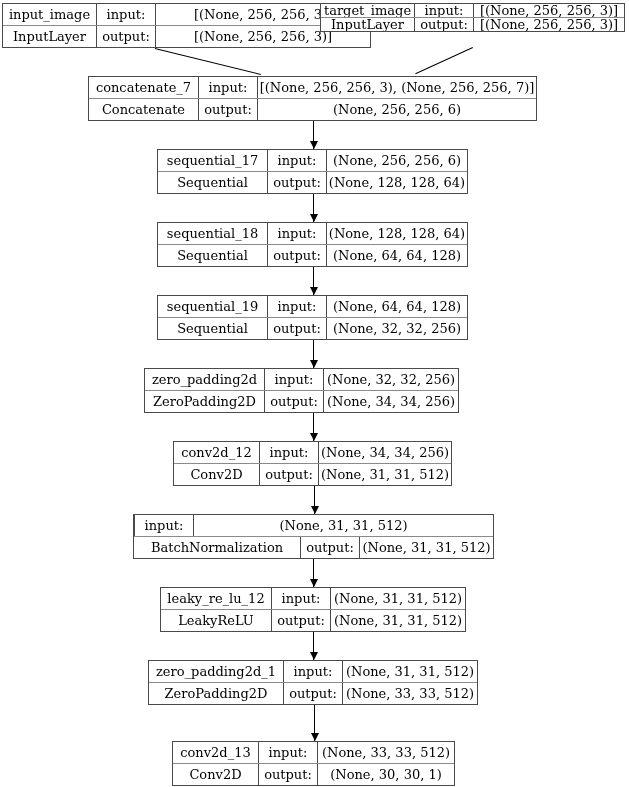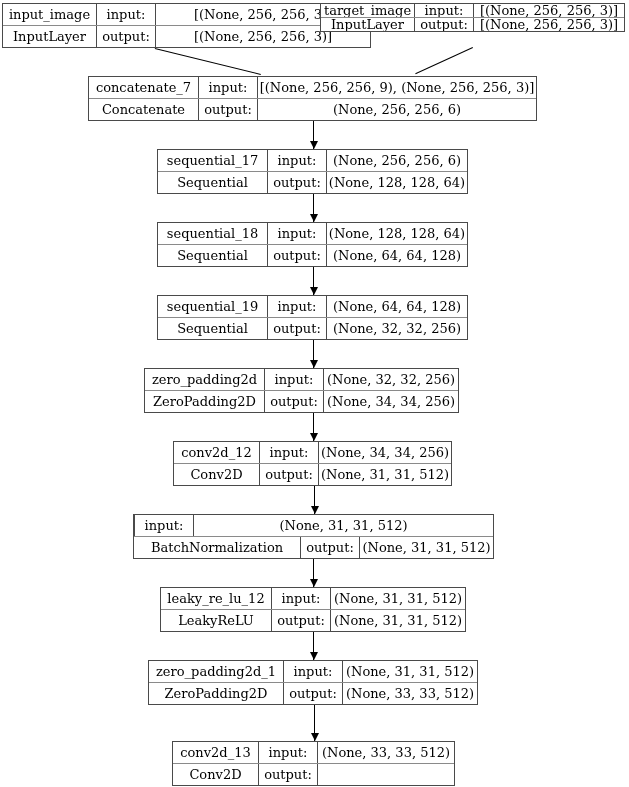--- a/index.html
+++ b/index.html
@@ -120,21 +120,21 @@
       <div class="row bottom">
         <div class="cell name" style="width: 93px; flex: 0 0 93px;">InputLayer</div>
         <div class="cell io" style="width: 60px; flex: 0 0 60px;">output:</div>
         <div class="cell shape" style="flex: 1 1 150px;">[(None, 256, 256, 3)]</div>
       </div>
     </div>
     <div class="node" style="left: 88px; top: 76px; width: 449px; height: 45px;">
       <div class="row top">
         <div class="cell name" style="width: 109px; flex: 0 0 109px;">concatenate_7</div>
         <div class="cell io" style="width: 60px; flex: 0 0 60px;">input:</div>
-        <div class="cell shape" style="flex: 1 1 278px;">[(None, 256, 256, 9), (None, 256, 256, 3)]</div>
+        <div class="cell shape" style="flex: 1 1 278px;">[(None, 256, 256, 3), (None, 256, 256, 7)]</div>
       </div>
       <div class="row bottom">
         <div class="cell name" style="width: 109px; flex: 0 0 109px;">Concatenate</div>
         <div class="cell io" style="width: 60px; flex: 0 0 60px;">output:</div>
         <div class="cell shape" style="flex: 1 1 278px;">(None, 256, 256, 6)</div>
       </div>
     </div>
     <div class="node" style="left: 157px; top: 149px; width: 311px; height: 45px;">
       <div class="row top">
         <div class="cell name" style="width: 109px; flex: 0 0 109px;">sequential_17</div>
@@ -232,20 +232,21 @@
     </div>
     <div class="node" style="left: 172px; top: 741px; width: 283px; height: 45px;">
       <div class="row top">
         <div class="cell name" style="width: 85px; flex: 0 0 85px;">conv2d_13</div>
         <div class="cell io" style="width: 60px; flex: 0 0 60px;">input:</div>
         <div class="cell shape" style="flex: 1 1 136px;">(None, 33, 33, 512)</div>
       </div>
       <div class="row bottom">
         <div class="cell name" style="width: 85px; flex: 0 0 85px;">Conv2D</div>
         <div class="cell io" style="width: 60px; flex: 0 0 60px;">output:</div>
+        <div class="cell shape" style="flex: 1 1 136px;">(None, 30, 30, 1)</div>
       </div>
     </div>
     <div class="diag" style="left: 155px; top: 48px; width: 109.142px; transform: rotate(13.7816deg);"></div>
     <div class="diag-head" style="left: 257px; top: 69px; border-left: 4px solid transparent; border-right: 4px solid transparent; border-top: 9px solid rgb(0, 0, 0); transform: rotate(103.782deg); transform-origin: 50% 100%;"></div>
     <div class="diag" style="left: 473px; top: 48px; width: 62.6498px; transform: rotate(155.48deg);"></div>
     <div class="diag-head" style="left: 412px; top: 69px; border-left: 4px solid transparent; border-right: 4px solid transparent; border-top: 9px solid rgb(0, 0, 0); transform: rotate(245.48deg); transform-origin: 50% 100%;"></div>
     <div class="edge-line vline" style="left: 313px; top: 121px; height: 28px;"></div>
     <div class="arrow-head" style="left: 309.5px; top: 141px;"></div>
     <div class="edge-line vline" style="left: 313px; top: 194px; height: 28px;"></div>
     <div class="arrow-head" style="left: 309.5px; top: 214px;"></div>

